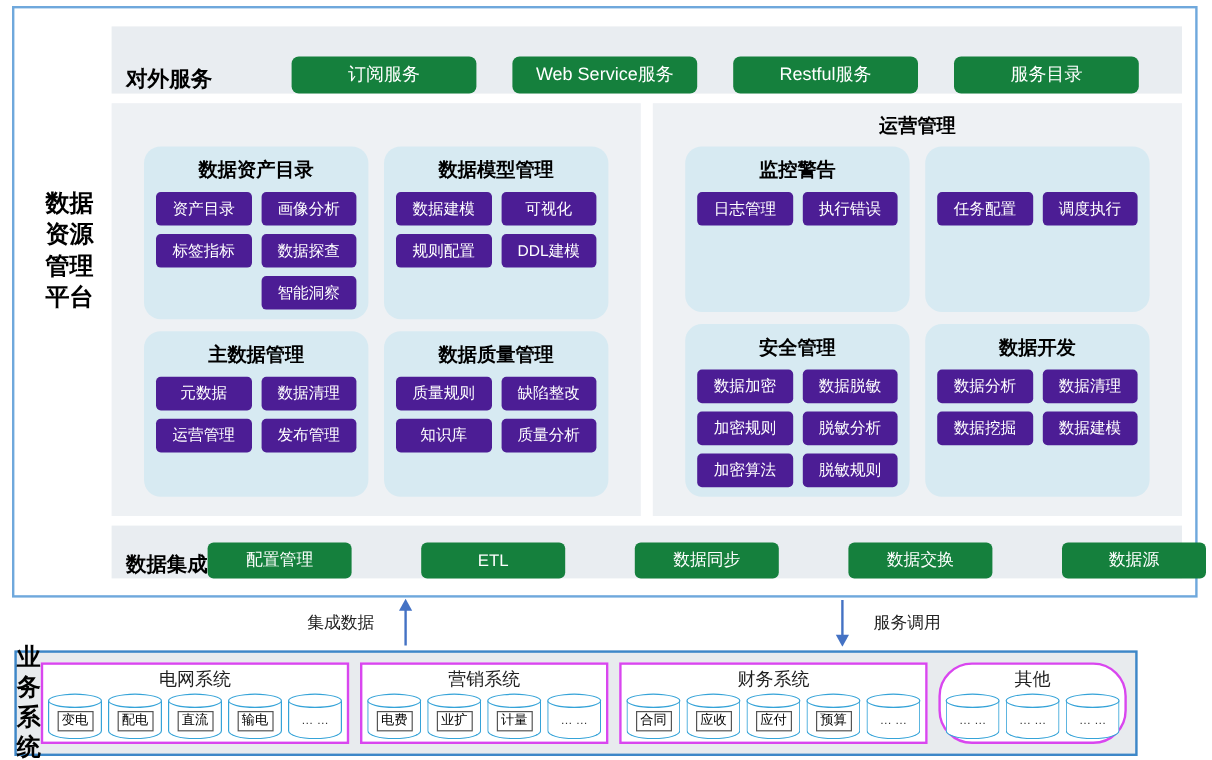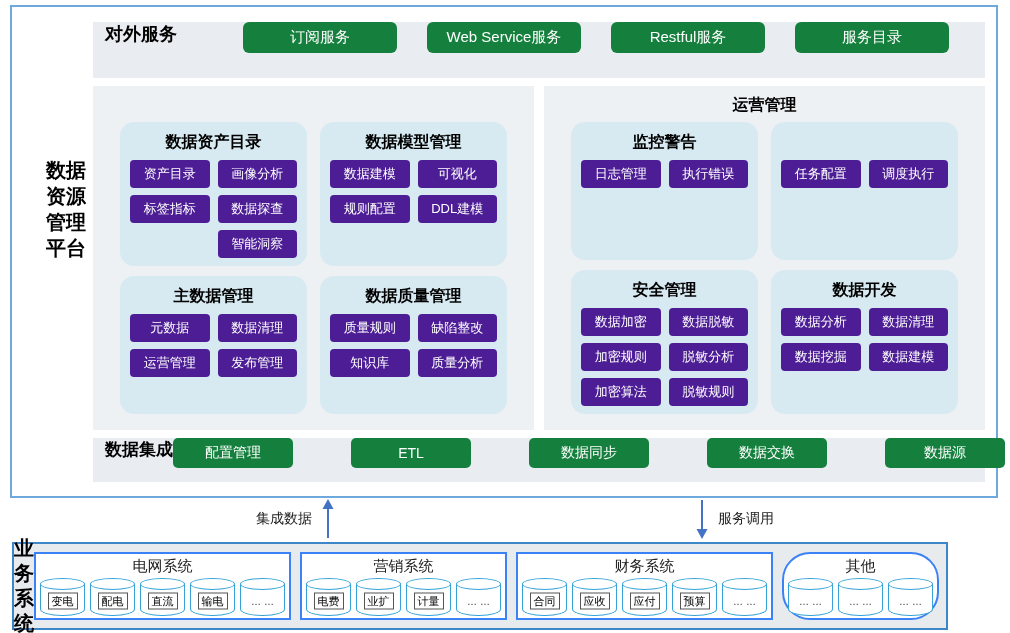--- a/index.html
+++ b/index.html
@@ -8,27 +8,27 @@
     font-family:"Liberation Sans","DejaVu Sans",sans-serif;color:#111;
     overflow:hidden;
   }
   
   .platform{
     position:absolute;left:10px;top:5px;width:988px;height:493px;
     border:2px solid #6fa8dc;background:#fff;box-sizing:border-box;
   }
   .side-title{
     position:absolute;left:18px;top:150px;width:56px;
-    font-size:20px;font-weight:bold;line-height:1.3;text-align:right;color:#000;
+    font-size:20px;font-weight:bold;line-height:1.3;text-align:center;color:#000;
   }
   .side-title span{display:block;}
   
   .strip{
     position:absolute;left:81px;right:11px;background:#e9edf1;
-    display:flex;align-items:flex-start;box-sizing:border-box;
+    display:flex;align-items:flex-end;box-sizing:border-box;
   }
   .strip.external{top:15px;height:56px;}
   .strip.integration{top:431px;height:44px;}
   .strip-label{font-weight:bold;color:#000;margin-left:12px;white-space:nowrap;}
   .external .strip-label{font-size:18px;}
   .integration .strip-label{font-size:17px;}
   .ext-buttons{display:flex;gap:30px;margin-left:auto;margin-right:36px;}
   .int-buttons{display:flex;gap:58px;margin-left:auto;margin-right:24px;}
   .bbtn{
     background:#15803d;color:#fff;border-radius:6px;
@@ -56,37 +56,37 @@
     display:flex;flex-direction:column;align-items:center;box-sizing:border-box;
   }
   .sp-title{font-size:16px;font-weight:bold;color:#000;min-height:22px;margin:2px 0 6px;}
   .btn-grid{display:grid;grid-template-columns:1fr 1fr;gap:7px 8px;width:100%;}
   .sbtn{
     background:#4c1d95;color:#fff;font-size:13px;height:28px;border-radius:4px;
     display:flex;align-items:center;justify-content:center;cursor:pointer;white-space:nowrap;
   }
   .sbtn.spacer{visibility:hidden;}
   
-  .flow{position:absolute;display:flex;align-items:center;gap:9px;height:40px;}
+  .flow{position:absolute;display:flex;align-items:center;gap:19px;height:40px;}
   .flow-up{left:256px;top:499px;}
   .flow-down{left:695px;top:499px;}
   .flow-label{font-size:14px;color:#222;white-space:nowrap;}
   
   .business{
     position:absolute;left:12px;top:542px;width:936px;height:88px;
     background:#e8ebee;border:2px solid #3d87c8;box-sizing:border-box;
     display:flex;align-items:center;
   }
   .biz-label{
     width:82px;text-align:center;font-weight:bold;font-size:20px;line-height:1.25;color:#000;
   }
   .biz-label span{display:block;}
   .sys-row{flex:1;display:flex;gap:9px;margin-right:12px;height:68px;}
   .sys-box{
-    background:#fff;border:2px solid #3b82f6;box-sizing:border-box;
+    background:#fff;border:2px solid #d946ef;box-sizing:border-box;
     display:flex;flex-direction:column;min-width:0;
   }
   .sys-box.s0{flex-grow:255;}
   .sys-box.s1{flex-grow:203;}
   .sys-box.s2{flex-grow:247;}
   .sys-box.s3{flex-grow:155;border-radius:28px;}
   .sys-title{text-align:center;font-size:15px;color:#222;padding-top:3px;}
   .cyl-row{
     flex:1;display:flex;justify-content:center;align-items:flex-end;
     gap:5px;padding:2px 4px 6px;

